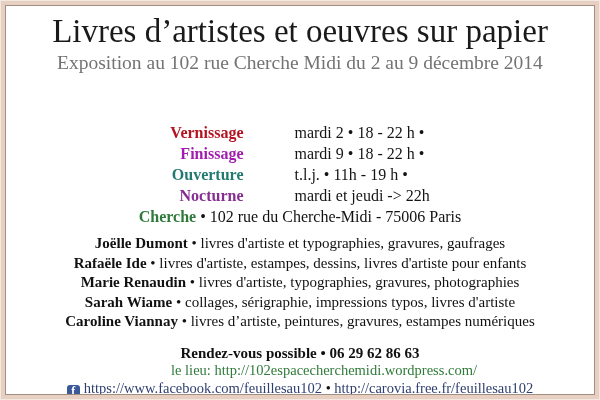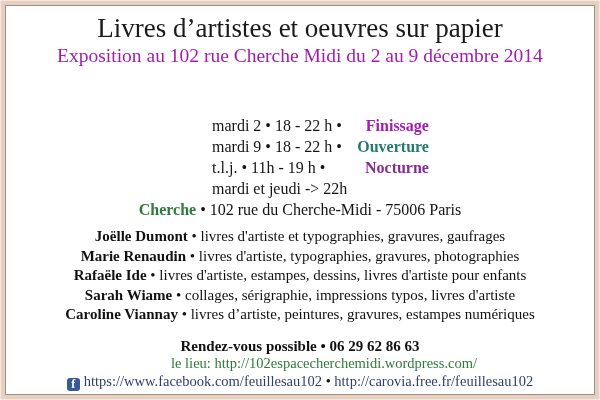--- a/index.html
+++ b/index.html
@@ -18,31 +18,31 @@
     width: 100%;
     height: 100%;
     background: #ffffff;
     border: 1px solid #a28f83;
     text-align: center;
     overflow: hidden;
   }
 
   .title {
     margin: 7px 0 0 0;
-    font-size: 27px;
+    font-size: 33px;
     font-weight: 400;
     color: #1a1a1a;
     letter-spacing: 0px;
     line-height: 1.15;
   }
   .subtitle {
     margin: 1px 0 0 0;
     font-size: 19.5px;
     font-weight: 400;
-    color: #a21caf;
+    color: #737373;
     line-height: 1.15;
   }
 
   .schedule {
     display: grid;
     grid-template-columns: max-content max-content;
     column-gap: 10px;
     width: max-content;
     margin: 48px auto 0 auto;
     font-size: 16px;
@@ -108,20 +108,21 @@
 </head>
 <body>
 
 <div class="frame">
   <div class="inner">
 
     <h1 class="title">Livres d’artistes et oeuvres sur papier</h1>
     <h2 class="subtitle">Exposition au 102 rue Cherche Midi du 2 au 9 décembre 2014</h2>
 
     <div class="schedule">
+      <span class="slabel" style="color: rgb(181, 19, 33);">Vernissage</span>
       <span class="svalue">mardi 2 • 18 - 22 h •</span>
 
       <span class="slabel" style="color: #a21caf;">Finissage</span>
       <span class="svalue">mardi 9 • 18 - 22 h •</span>
 
       <span class="slabel" style="color: rgb(33, 121, 111);">Ouverture</span>
       <span class="svalue">t.l.j. • 11h - 19 h  •</span>
 
       <span class="slabel" style="color: rgb(134, 45, 145);">Nocturne</span>
       <span class="svalue">mardi et jeudi -&gt; 22h</span>
@@ -132,28 +133,28 @@
       <span>• 102 rue du Cherche-Midi - 75006 Paris</span>
     </div>
 
     <div class="artists">
       <div>
         <span class="aname">Joëlle Dumont</span>
         <span>•</span>
         <span>livres d'artiste  et typographies, gravures, gaufrages</span>
       </div>
       <div>
+        <span class="aname">Rafaële Ide</span>
+        <span>•</span>
+        <span>livres d'artiste, estampes, dessins, livres d'artiste pour enfants</span>
+      </div>
+      <div>
         <span class="aname">Marie Renaudin</span>
         <span>•</span>
         <span>livres d'artiste, typographies, gravures, photographies</span>
-      </div>
-      <div>
-        <span class="aname">Rafaële Ide</span>
-        <span>•</span>
-        <span>livres d'artiste, estampes, dessins, livres d'artiste pour enfants</span>
       </div>
       <div>
         <span class="aname">Sarah Wiame</span>
         <span>•</span>
         <span>collages, sérigraphie, impressions typos,  livres d'artiste</span>
       </div>
       <div>
         <span class="aname">Caroline Viannay</span>
         <span>•</span>
         <span>livres d’artiste, peintures, gravures, estampes numériques</span>

